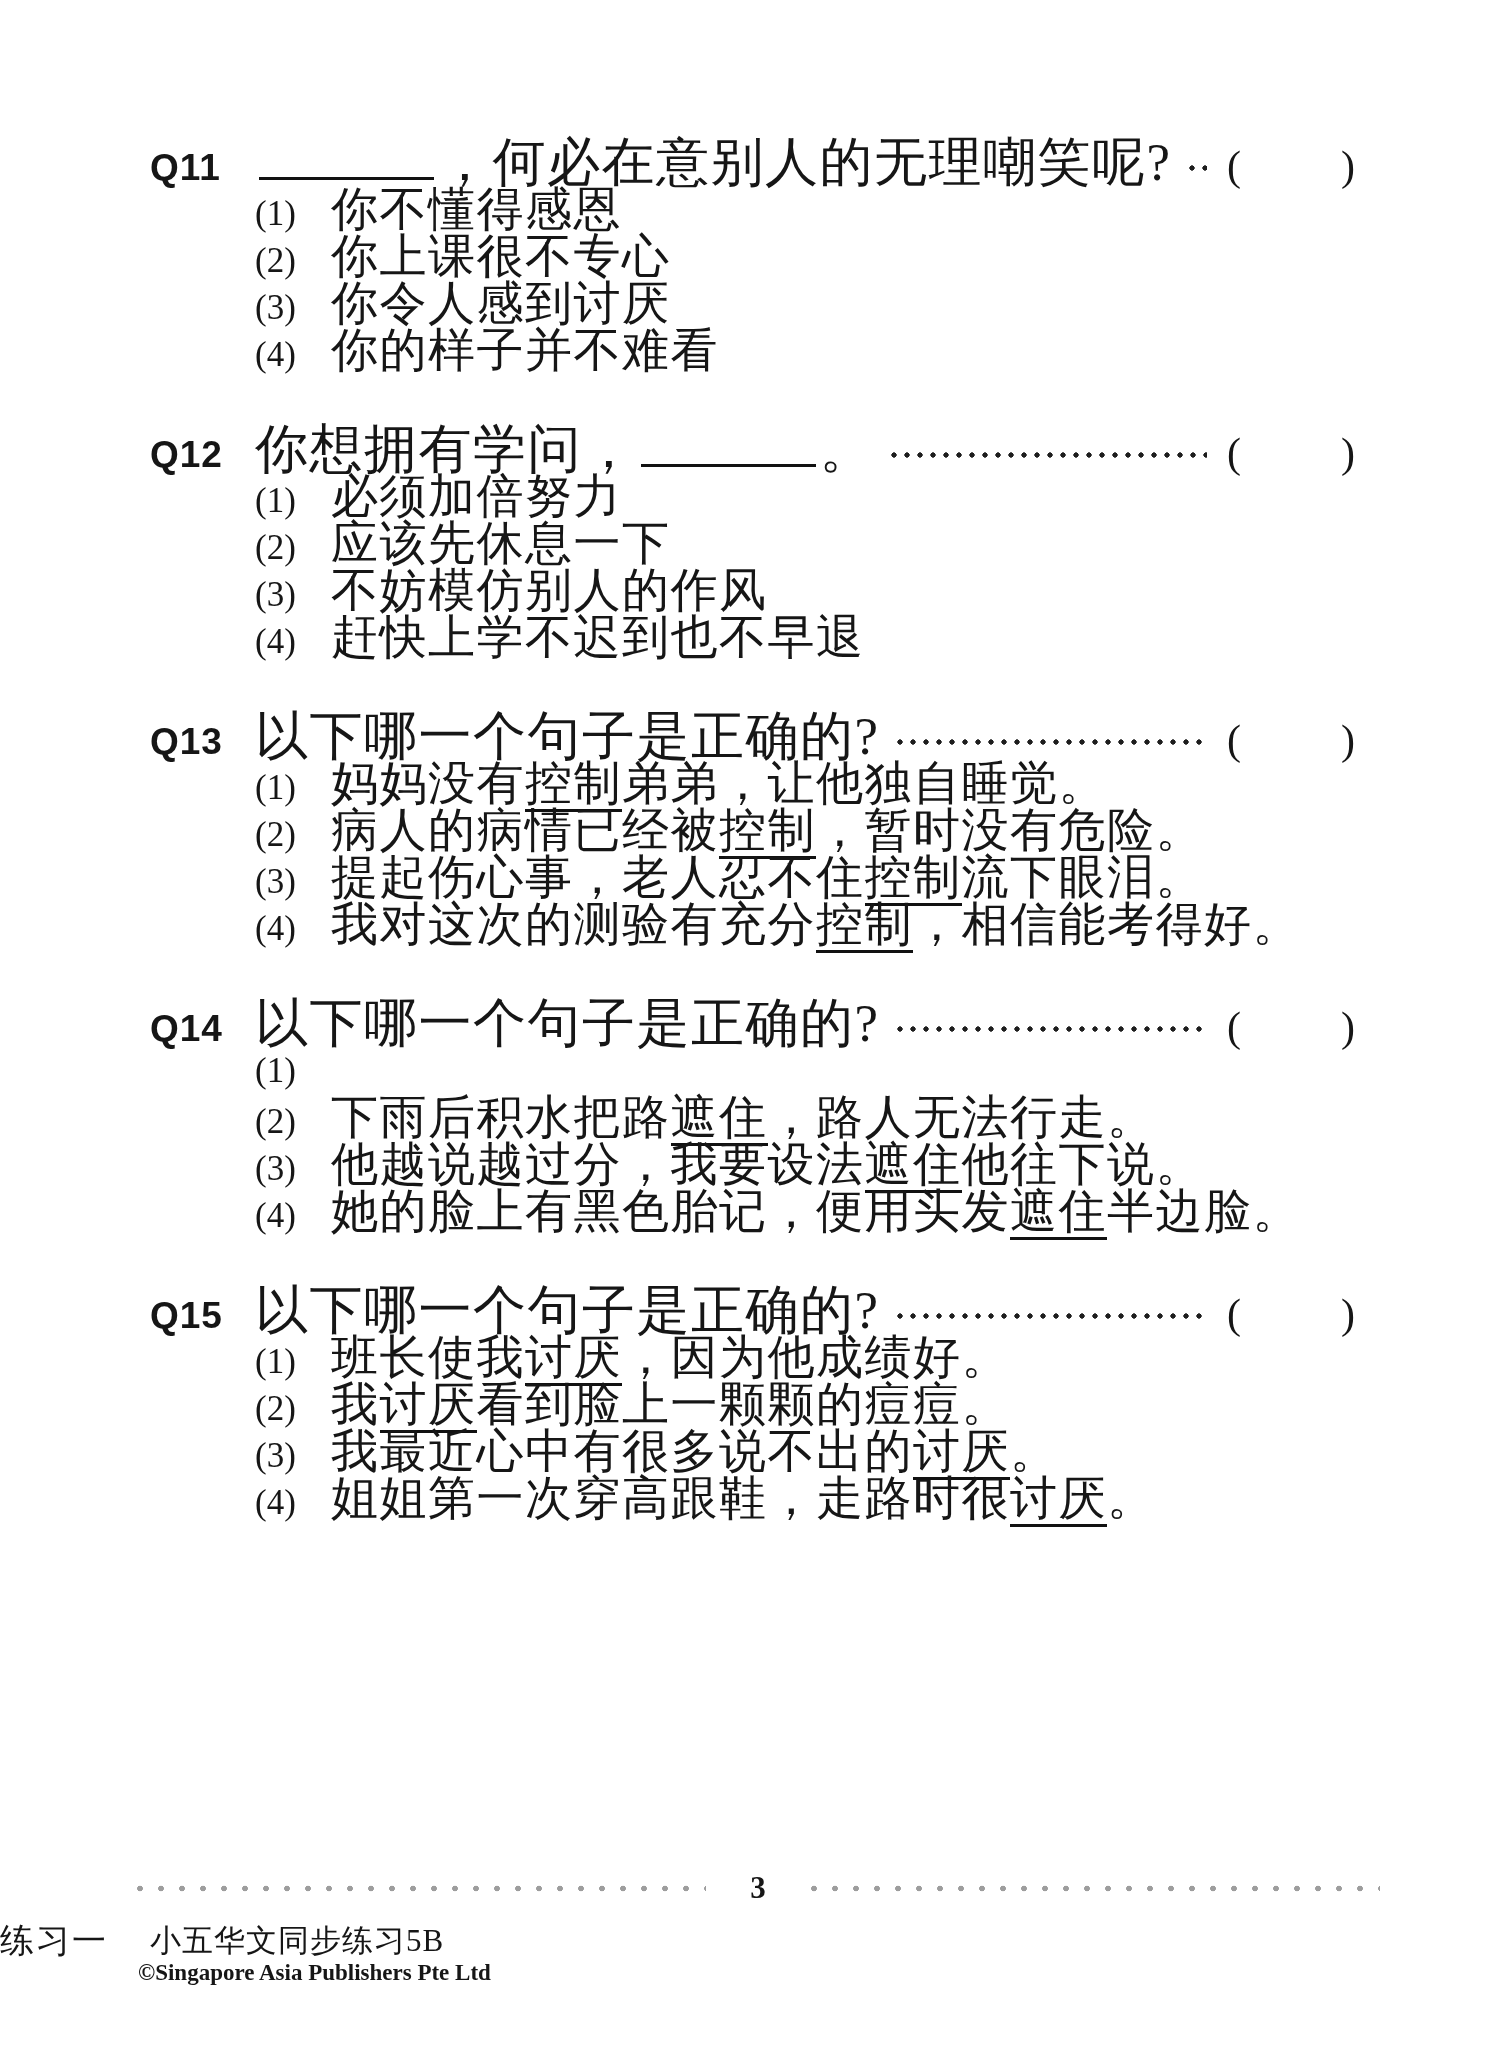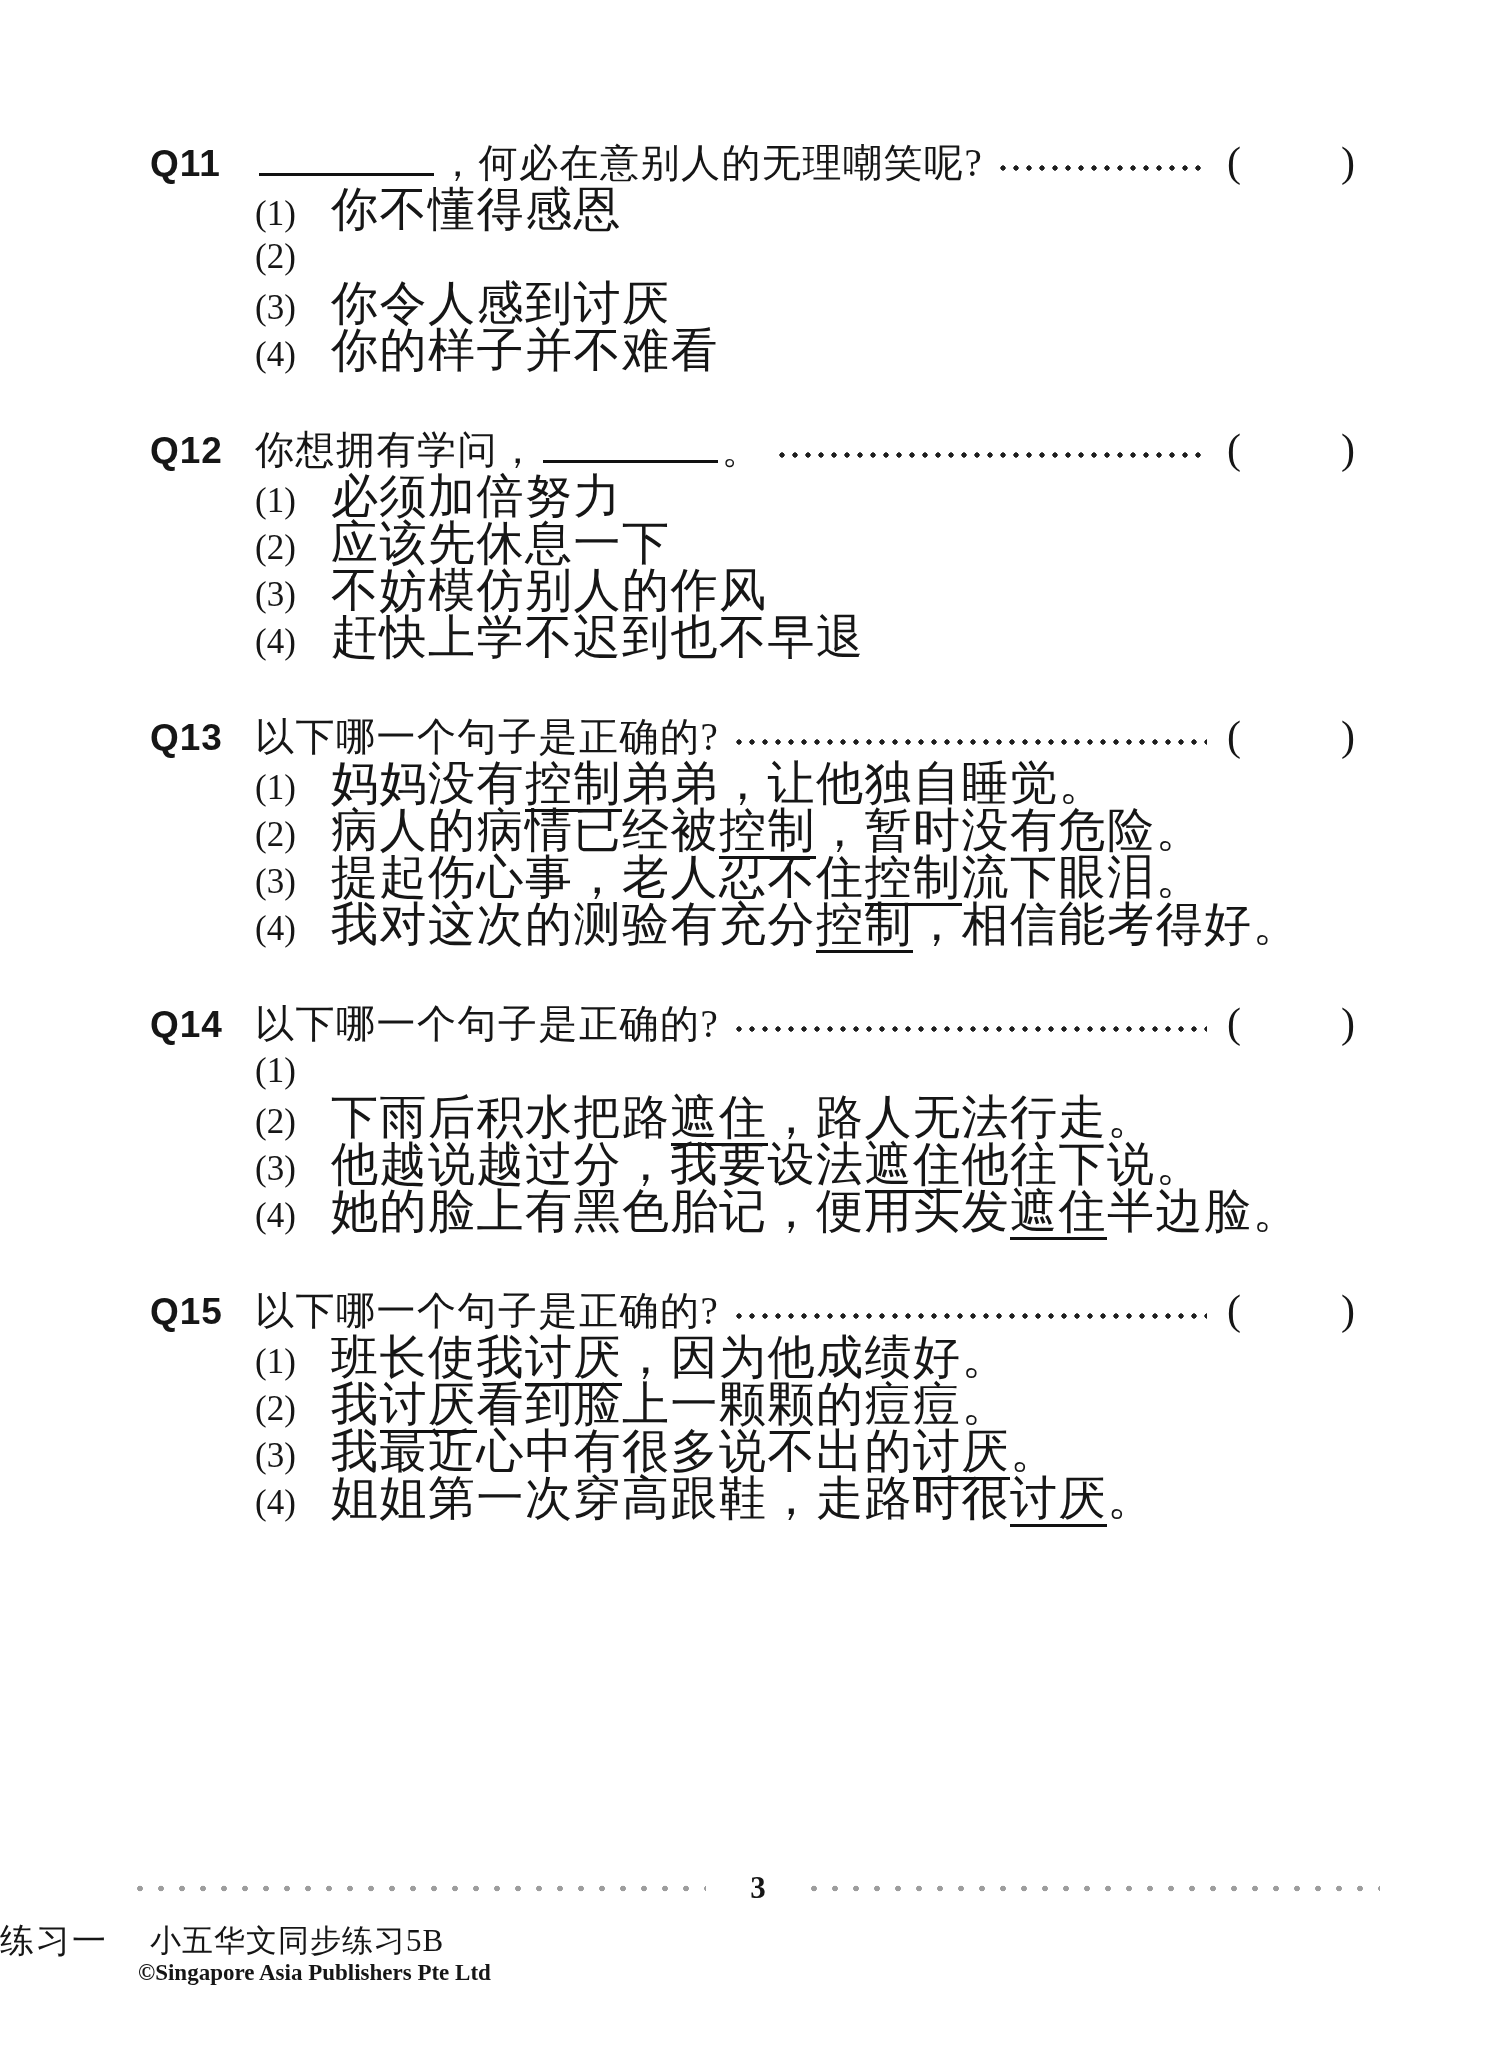--- a/index.html
+++ b/index.html
@@ -8,21 +8,21 @@
     font-family:"Liberation Serif","DejaVu Serif",serif;color:#161616;
     overflow:hidden;
   }
   .content{position:absolute;left:150px;right:145px;top:139px;}
   .question{margin-bottom:52px;}
   .stem-row{display:flex;align-items:baseline;height:47px;line-height:47px;white-space:nowrap;}
   .qlabel{
     flex:0 0 105px;font-family:"Liberation Sans","DejaVu Sans",sans-serif;
     font-weight:bold;font-size:37px;letter-spacing:1px;
   }
-  .stem{font-size:39px;letter-spacing:1.5px;flex:0 0 auto;}
+  .stem{font-size:53px;letter-spacing:1.5px;flex:0 0 auto;}
   .blank{
     display:inline-block;width:175px;height:30px;
     border-bottom:3px solid #111;margin:0 4px;
   }
   .leader{
     flex:1 1 30px;align-self:center;height:8px;margin:10px 20px 0 16px;
     background-image:radial-gradient(circle at 4px 4px,#1d1d1d 2.4px,rgba(0,0,0,0) 2.9px);
     background-size:13px 8px;background-repeat:repeat-x;
   }
   .answer{
@@ -63,20 +63,21 @@
           <span>)</span>
         </span>
     </div>
     <div class="opts">
       <div class="opt">
         <span class="optnum">(1)</span>
         <span class="opttext"><span>你不懂得感恩</span><span class="u"></span><span></span></span>
       </div>
       <div class="opt">
         <span class="optnum">(2)</span>
+        <span class="opttext"><span>你上课很不专心</span><span class="u"></span><span></span></span>
       </div>
       <div class="opt">
         <span class="optnum">(3)</span>
         <span class="opttext"><span>你令人感到讨厌</span><span class="u"></span><span></span></span>
       </div>
       <div class="opt">
         <span class="optnum">(4)</span>
         <span class="opttext"><span>你的样子并不难看</span><span class="u"></span><span></span></span>
       </div>
     </div>

